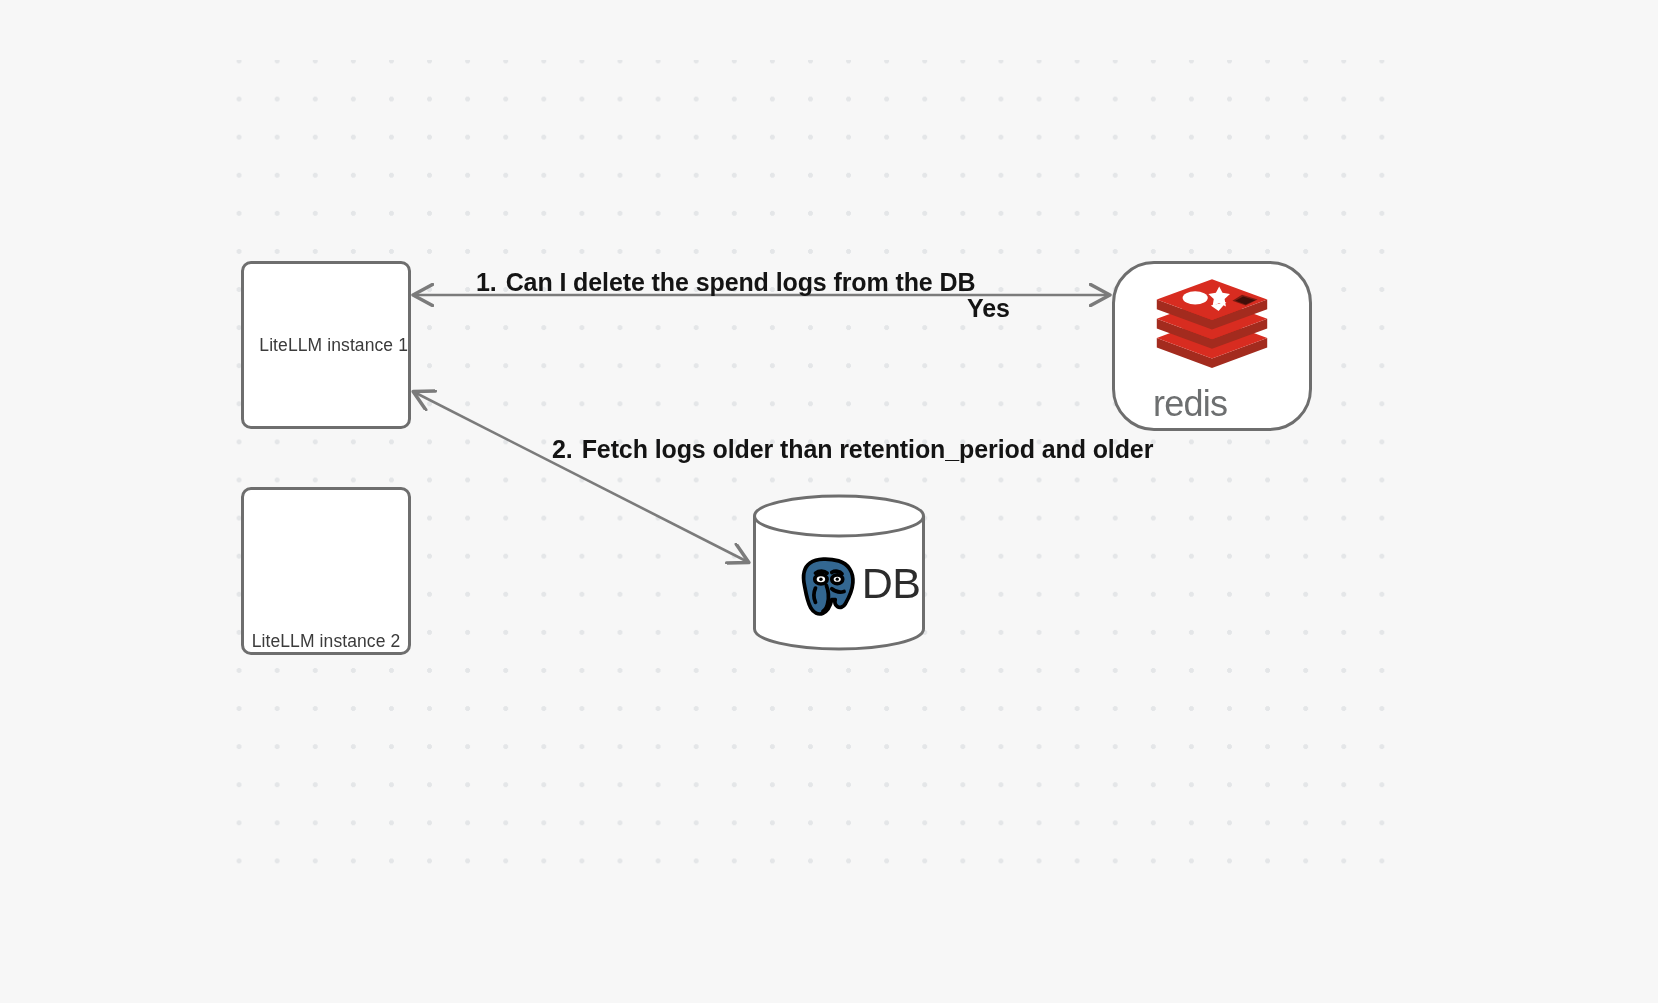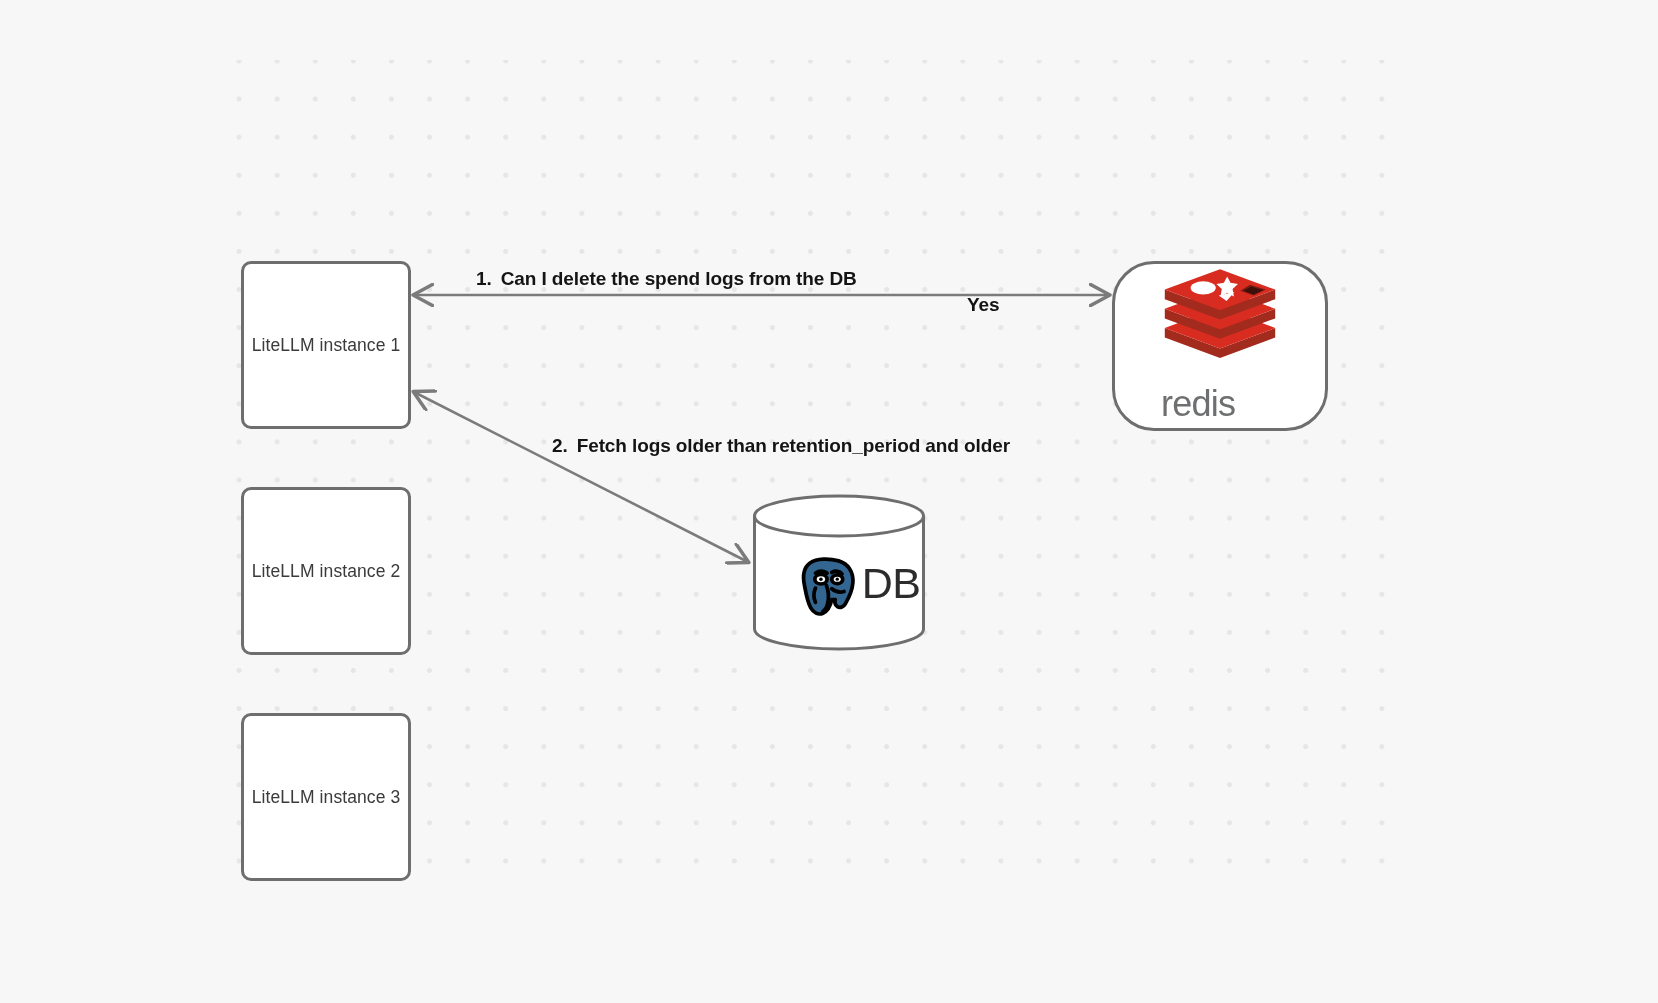--- a/index.html
+++ b/index.html
@@ -37,39 +37,39 @@
     display: flex;
     align-items: center;
     justify-content: center;
   }
   .node-label {
     font-size: 17.5px;
     color: #3b3b3b;
     font-family: "Liberation Sans", sans-serif;
     letter-spacing: 0.1px;
   }
-  #litellm-1 { left: 241px; top: 261px; width: 170px; height: 168px; }
-  #litellm-2 { left: 241px; top: 487px; width: 170px; height: 168px; }
+  #litellm-1 { left: 241px; top: 261px; width: 170px; height: 168px; justify-content: flex-end; }
+  #litellm-2 { left: 241px; top: 487px; width: 170px; height: 168px; align-items: flex-end; }
   #litellm-3 { left: 241px; top: 713px; width: 170px; height: 168px; }
 
   
   #redis-node {
     position: absolute;
     left: 1112px;
     top: 261px;
-    width: 216px;
+    width: 200px;
     height: 170px;
     background: #ffffff;
     border: 3px solid #6e6e6e;
     border-radius: 42px;
     box-sizing: border-box;
     display: flex;
     flex-direction: column;
     align-items: center;
-    justify-content: space-between;
+    justify-content: flex-end;
   }
   #redis-logo { width: 120px; height: 110px; display:block; }
 
   
   #db-node {
     position: absolute;
     left: 752px;
     top: 494px;
     width: 174px;
     height: 157px;
@@ -91,21 +91,21 @@
     font-family: "Liberation Sans", sans-serif;
     letter-spacing: -0.5px;
     line-height: 1;
   }
 
   
   .edge-label {
     position: absolute;
     font-family: "Liberation Sans", sans-serif;
     font-weight: bold;
-    font-size: 19px;
+    font-size: 25px;
     color: #141414;
     white-space: nowrap;
     letter-spacing: -0.1px;
   }
   .edge-label .num { margin-right: 9px; }
   #label-1 { left: 476px; top: 268px; }
   #label-yes { left: 967px; top: 268px; margin-top: 26px; }
   #label-2 { left: 552px; top: 435px; }
 
   #edges { position: absolute; left: 0; top: 0; width: 1658px; height: 1003px; }
@@ -143,23 +143,20 @@
   </div>
 
   <div class="node-box" id="litellm-1">
     <span class="node-label">LiteLLM instance 1</span>
   </div>
 
   <div class="node-box" id="litellm-2">
     <span class="node-label">LiteLLM instance 2</span>
   </div>
 
-  <div class="node-box" id="litellm-3">
-    <span class="node-label">LiteLLM instance 3</span>
-  </div>
 
   <div id="redis-node">
     <svg id="redis-logo" viewBox="0 0 200 170" xmlns="http://www.w3.org/2000/svg">
 
       <path d="M100 150 L8 116 L8 100 L100 134 L192 100 L192 116 Z" fill="#a32b1e"></path>
       <path d="M8 100 L100 66 L192 100 L100 134 Z" fill="#d82c20"></path>
 
       <path d="M100 118 L8 84 L8 68 L100 102 L192 68 L192 84 Z" fill="#a32b1e"></path>
       <path d="M8 68 L100 34 L192 68 L100 102 Z" fill="#d82c20"></path>
 

